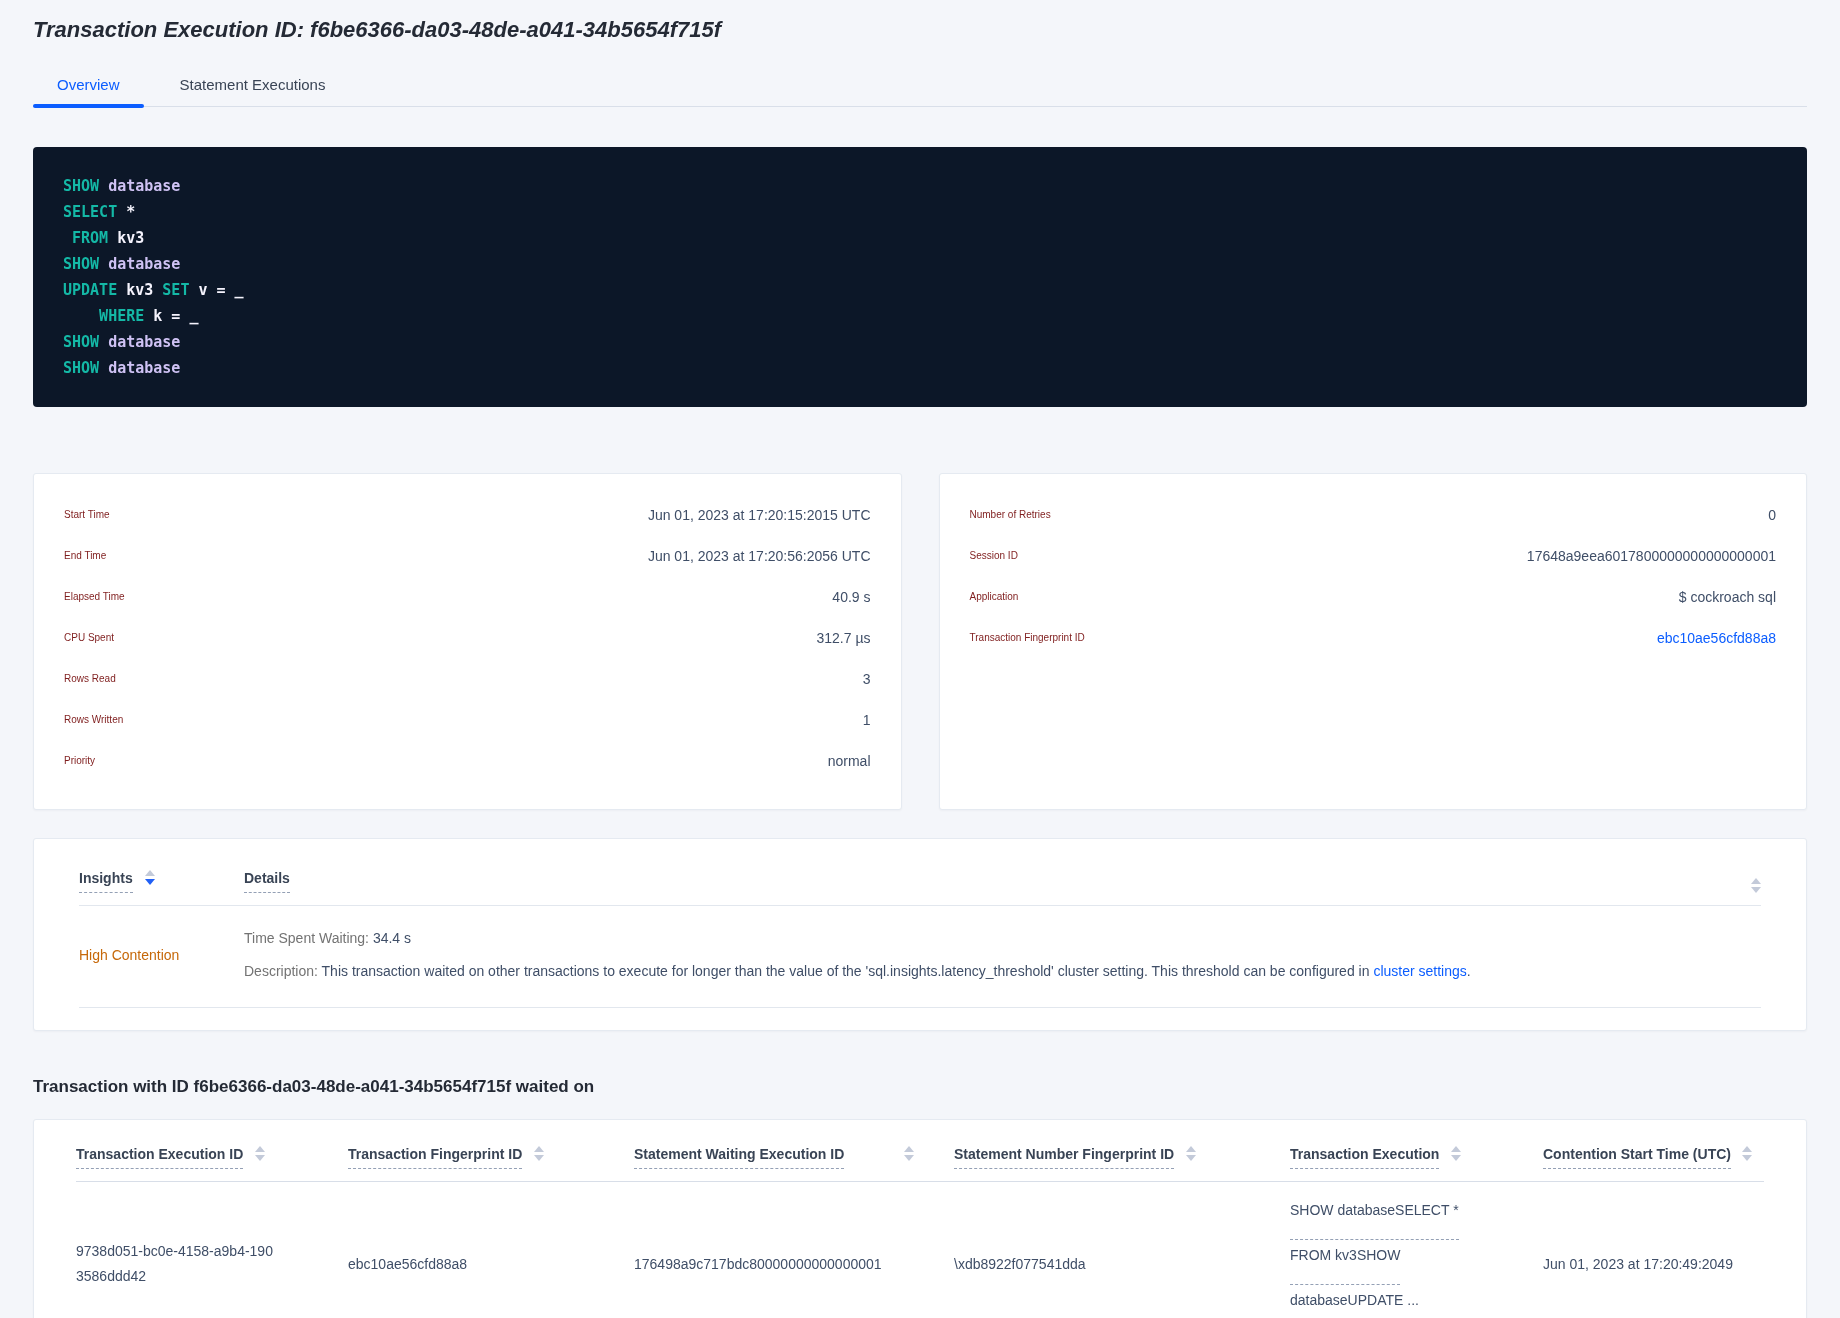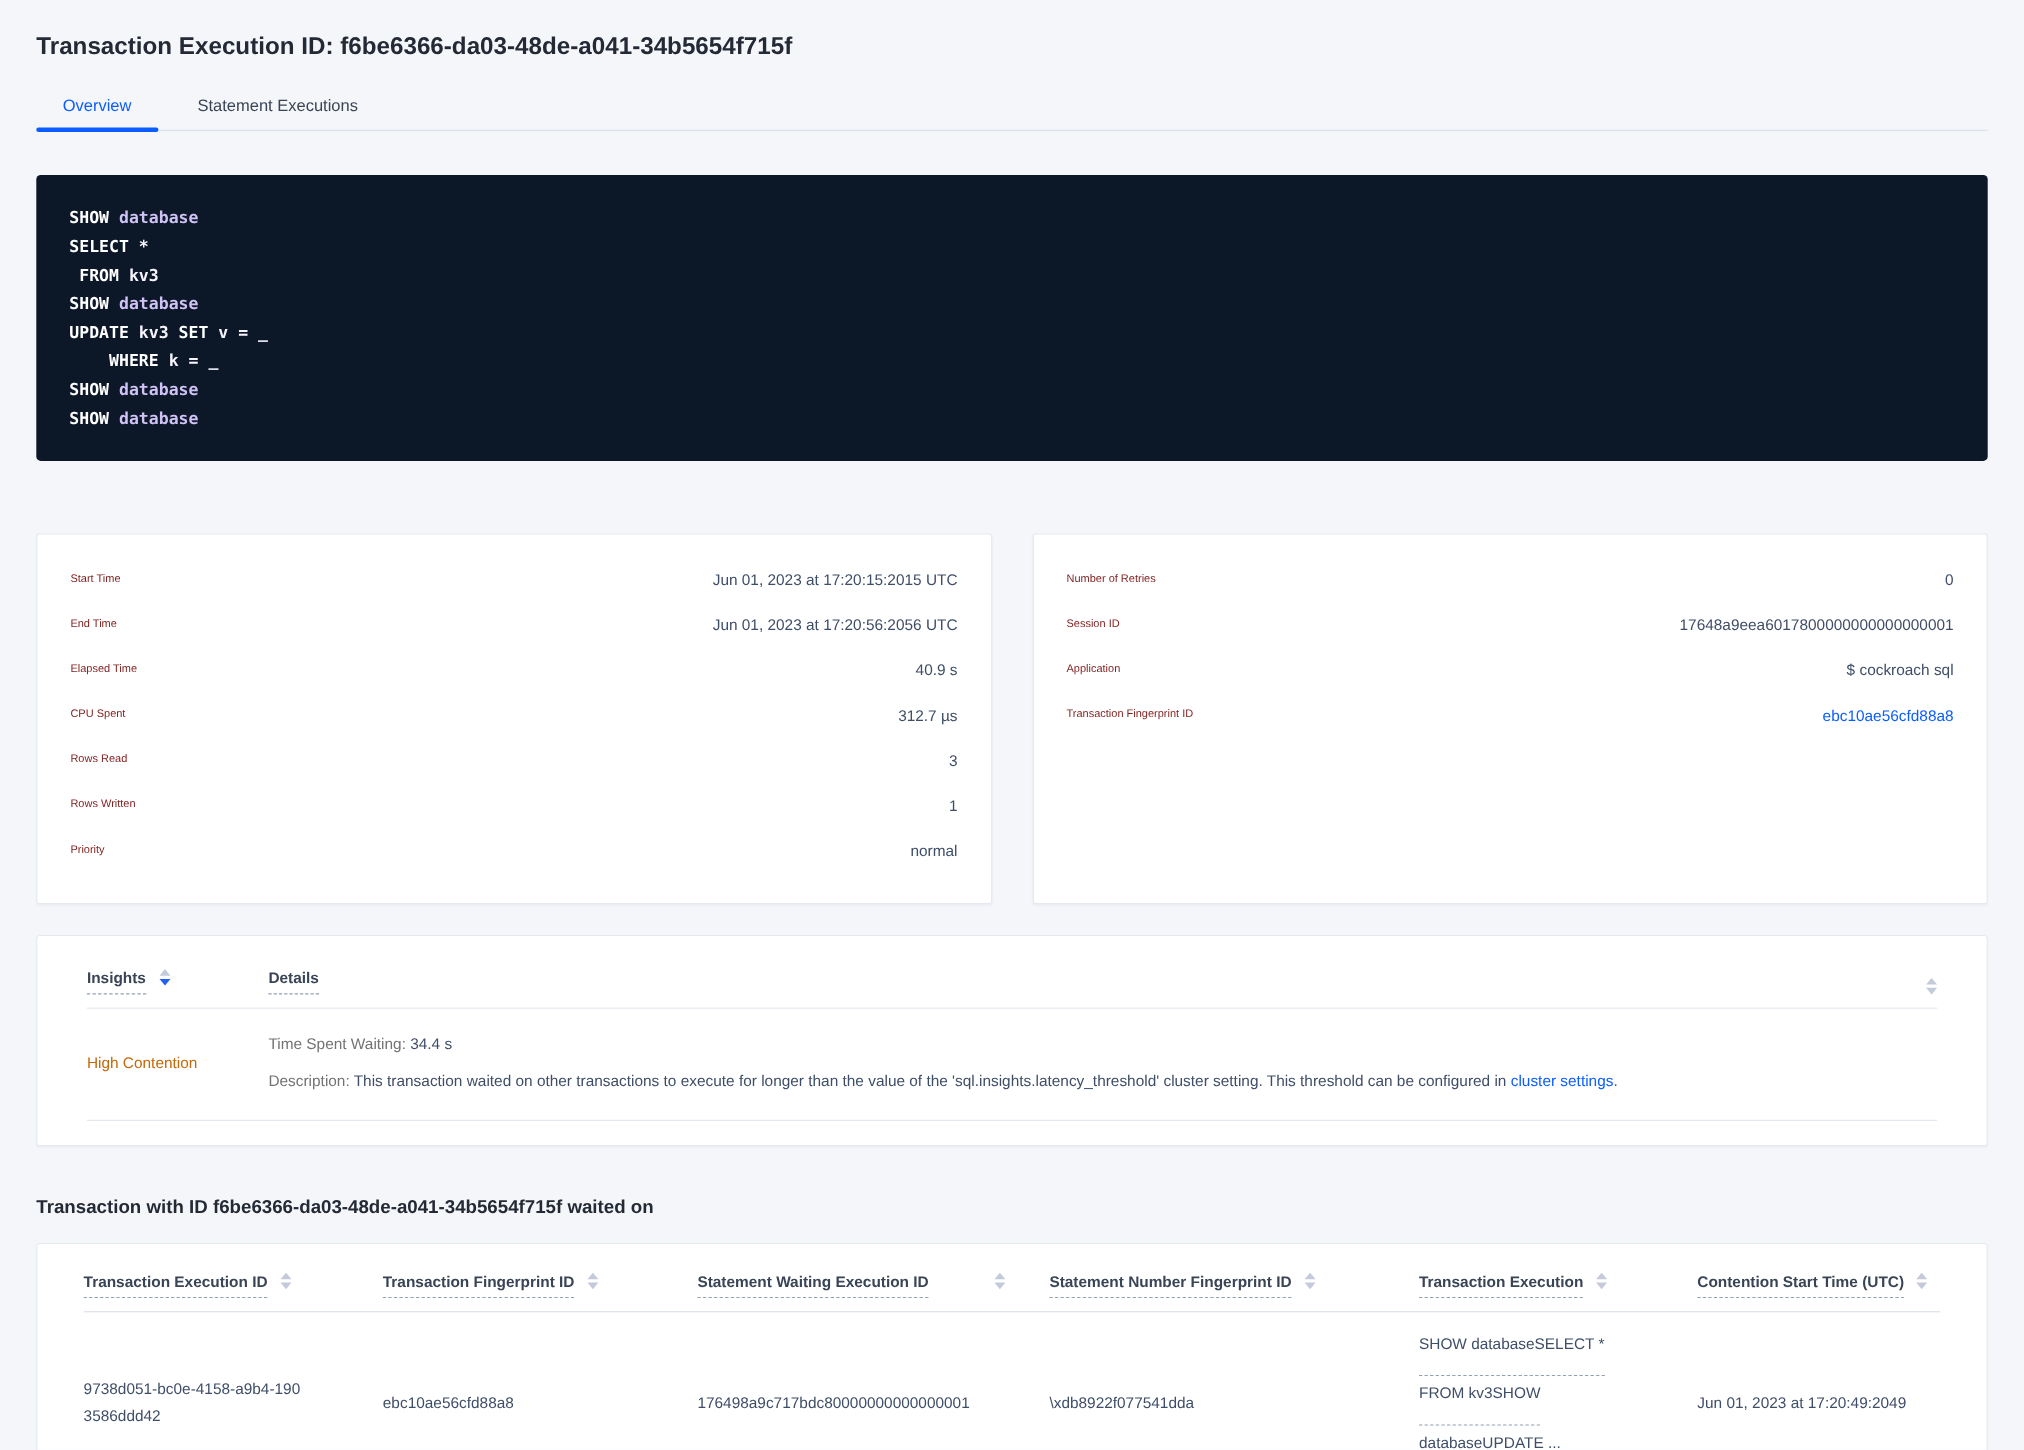--- a/index.html
+++ b/index.html
@@ -6,41 +6,41 @@
   html,body { width: 1840px; height: 1318px; }
   body {
     background: #f4f6fa;
     font-family: "Liberation Sans", sans-serif;
     color: #242a35;
     overflow: hidden;
   }
   .container { padding: 0 33px; }
 
   
-  .page-title { padding-top: 28px; font-size: 22px; font-weight: bold; line-height: 28px; }
+  .page-title { padding-top: 16px; font-size: 22px; font-weight: bold; line-height: 28px; font-style: italic; }
 
   .tabs { display: flex; margin-top: 26px; border-bottom: 1px solid #d9dfe9; }
   .tab { position: relative; padding: 6px 24px 13px; font-size: 15px; color: #394455; cursor: pointer; }
   .tab + .tab { margin-left: 12px; }
   .tab.active { color: #0b5dff; }
   .tab.active::after {
     content: ""; position: absolute; left: 0; right: 0; bottom: -2px;
     height: 4px; border-radius: 2px; background: #0b5dff;
   }
 
   
   .code-block {
     margin-top: 40px; background: #0c1728; border-radius: 4px;
     padding: 26px 30px; height: 260px;
   }
   .code-line {
     font-family: "DejaVu Sans Mono", "Liberation Mono", monospace;
     font-size: 15px; line-height: 26px; white-space: pre; font-weight: bold;
   }
-  .tok-kw   { color: #ffffff; }
+  .tok-kw   { color: #14b8a6; }
   .tok-kw2  { color: #cfc2f4; }
   .tok-pl   { color: #f5f3fd; }
 
   
   .cards-row { display: flex; gap: 37px; margin-top: 66px; align-items: stretch; }
   .card {
     background: #fff; border: 1px solid #e5eaf1; border-radius: 3px;
     box-shadow: 0 1px 2px rgba(40,52,80,.04);
   }
   .stat-card { flex: 1; padding: 20px 30px 28px; }

